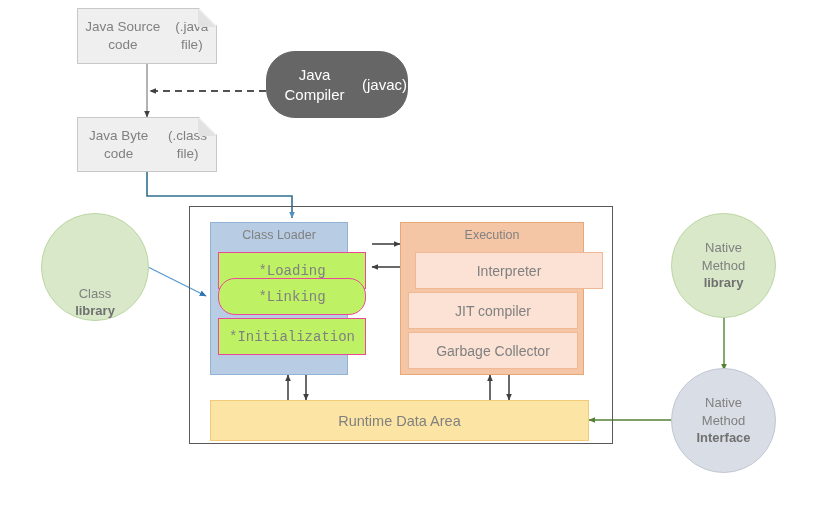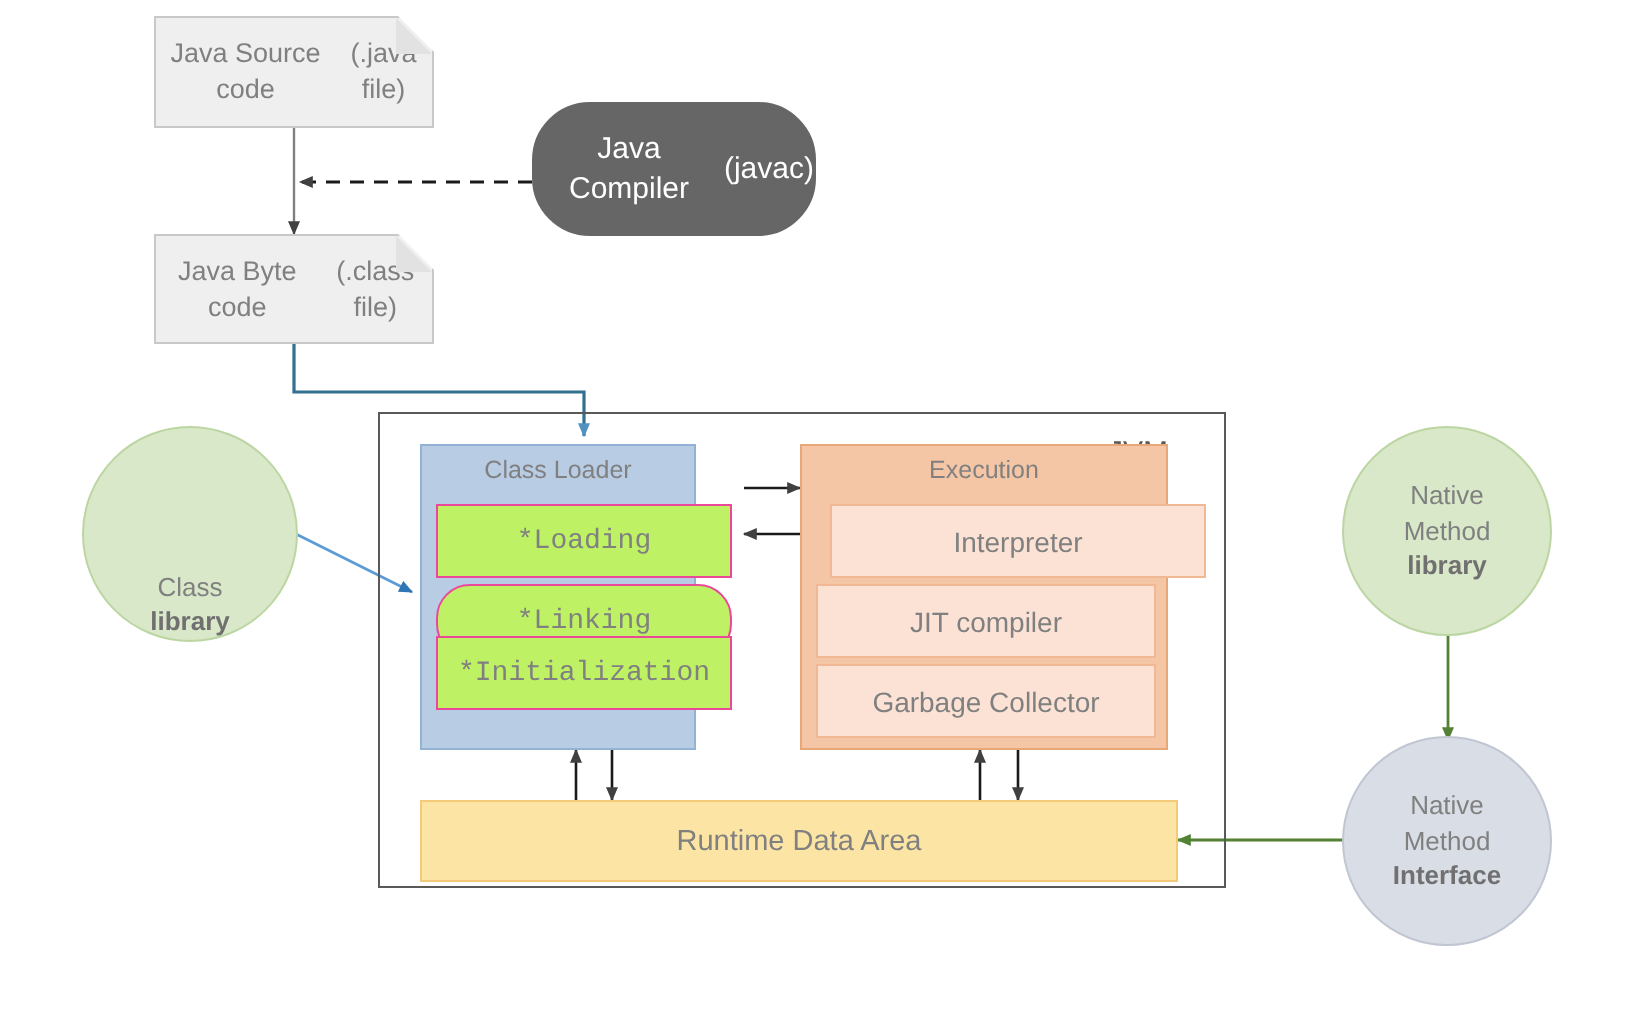--- a/index.html
+++ b/index.html
@@ -217,21 +217,21 @@
   </div>
 
   <div class="jvm-frame" style="left:189px; top:206px; width:424px; height:238px;"></div>
   <div class="jvm-label" style="left:554px; top:174px;margin-top:44px;">JVM</div>
 
   <div class="panel panel-blue" style="left:210px; top:222px; width:138px; height:153px;">
     <div class="panel-title">Class Loader</div>
     <div class="subbox sub-blue" style="left:7px; top:29px; width:148px; height:37px;">
       <span>*Loading</span>
     </div>
-    <div class="subbox sub-blue" style="left:7px; top:69px; width:148px; height:37px;border-radius:17px;">
+    <div class="subbox sub-blue" style="left:7px; top:55px; width:148px; height:37px;border-radius:17px;">
       <span>*Linking</span>
     </div>
     <div class="subbox sub-blue" style="left:7px; top:95px; width:148px; height:37px;">
       <span>*Initialization</span>
     </div>
   </div>
 
   <div class="panel panel-orange" style="left:400px; top:222px; width:184px; height:153px;">
     <div class="panel-title">Execution</div>
     <div class="subbox sub-orange" style="left:14px; top:29px; width:188px; height:37px;">

